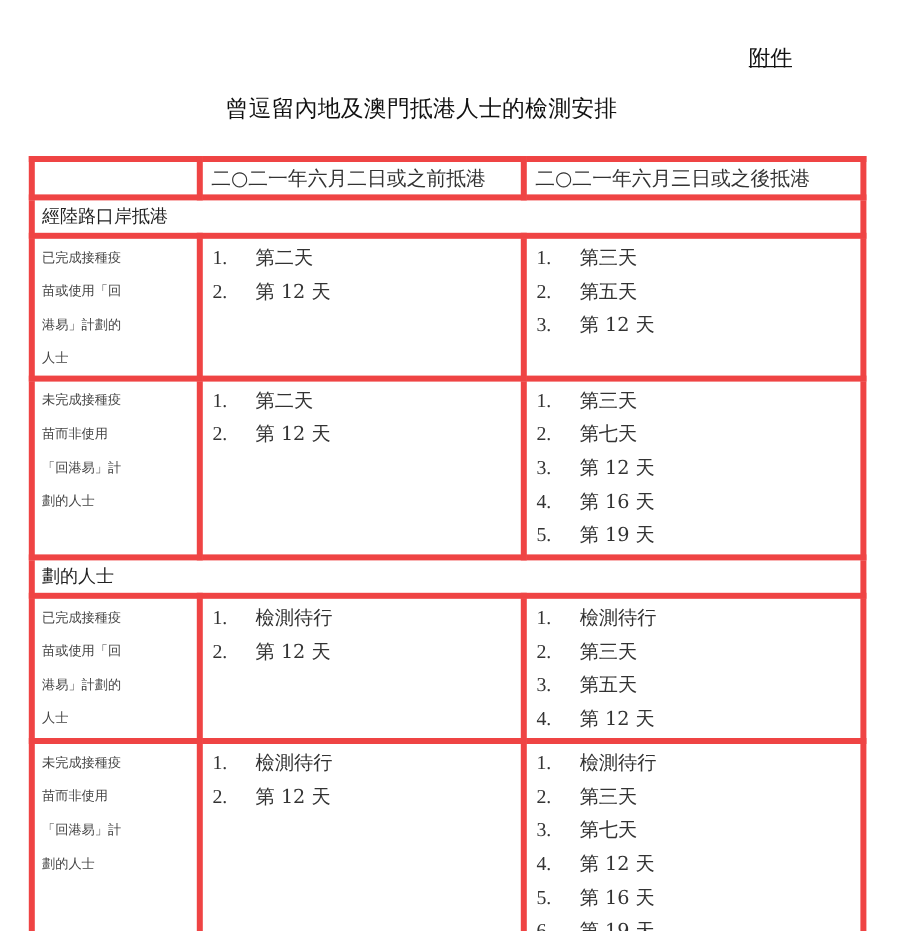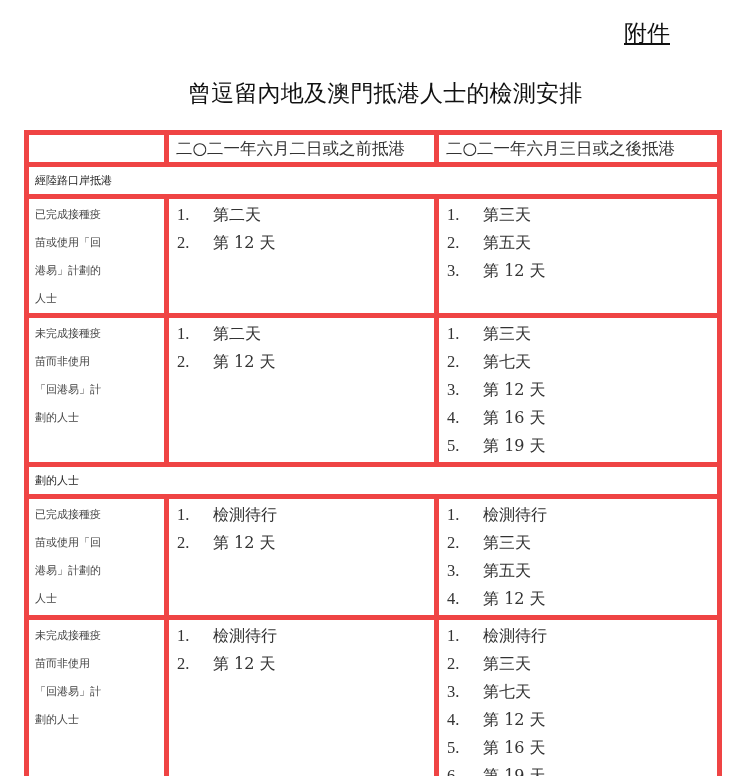--- a/index.html
+++ b/index.html
@@ -2,42 +2,42 @@
 <html><head>
   <meta charset="utf-8">
   <style>
     html, body { margin: 0; padding: 0; background: #ffffff; }
     body {
       width: 750px; height: 776px; position: relative; overflow: hidden;
       font-family: "DejaVu Serif", "Liberation Serif", serif;
       color: #222;
     }
     .annex {
-      position: absolute; left: 624px; top: 18px;
-      font-size: 23px; text-decoration: underline; color: #111;
+      position: absolute; left: 624px; top: 36px;
+      font-size: 18px; text-decoration: underline; color: #111;
     }
     .doc-title {
       position: absolute; left: 188px; top: 78px;
-      font-size: 23px; color: #111; letter-spacing: 0.2px;
+      font-size: 19px; color: #111; letter-spacing: 0.2px;
     }
     table.sched {
       position: absolute; left: 24px; top: 130px;
       width: 698px; border-collapse: collapse;
       font-size: 16px; color: #333;
     }
     table.sched td, table.sched th {
       border: 5px solid #ef4444; vertical-align: top; padding: 0; font-weight: normal;
     }
     .col1 { width: 141px; }
     .col2 { width: 272px; }
     .col3 { width: 285px; }
     th.hdr { height: 27px; text-align: left; padding-left: 7px !important; line-height: 27px; font-size: 16.5px; }
     td.section {
       height: 27px; line-height: 27px; padding-left: 6px !important;
-      font-weight: bold; font-size: 11px; color: #222;
+      font-weight: bold; font-size: 15px; color: #222;
     }
     td.group {
       padding: 2px 4px 0 6px !important; line-height: 28px; font-size: 11px; color: #444;
     }
     td.cell { padding: 2px 4px 2px 8px !important; }
     ol.steps { list-style: none; margin: 0; padding: 0; }
     ol.steps li { height: 28px; line-height: 28px; display: flex; font-size: 16px; color: #333; }
     ol.steps li .num { width: 36px; display: inline-block; font-family: "Liberation Serif", serif; font-size: 16.5px; }
     ol.steps li .txt { display: inline-block; }
   </style>

